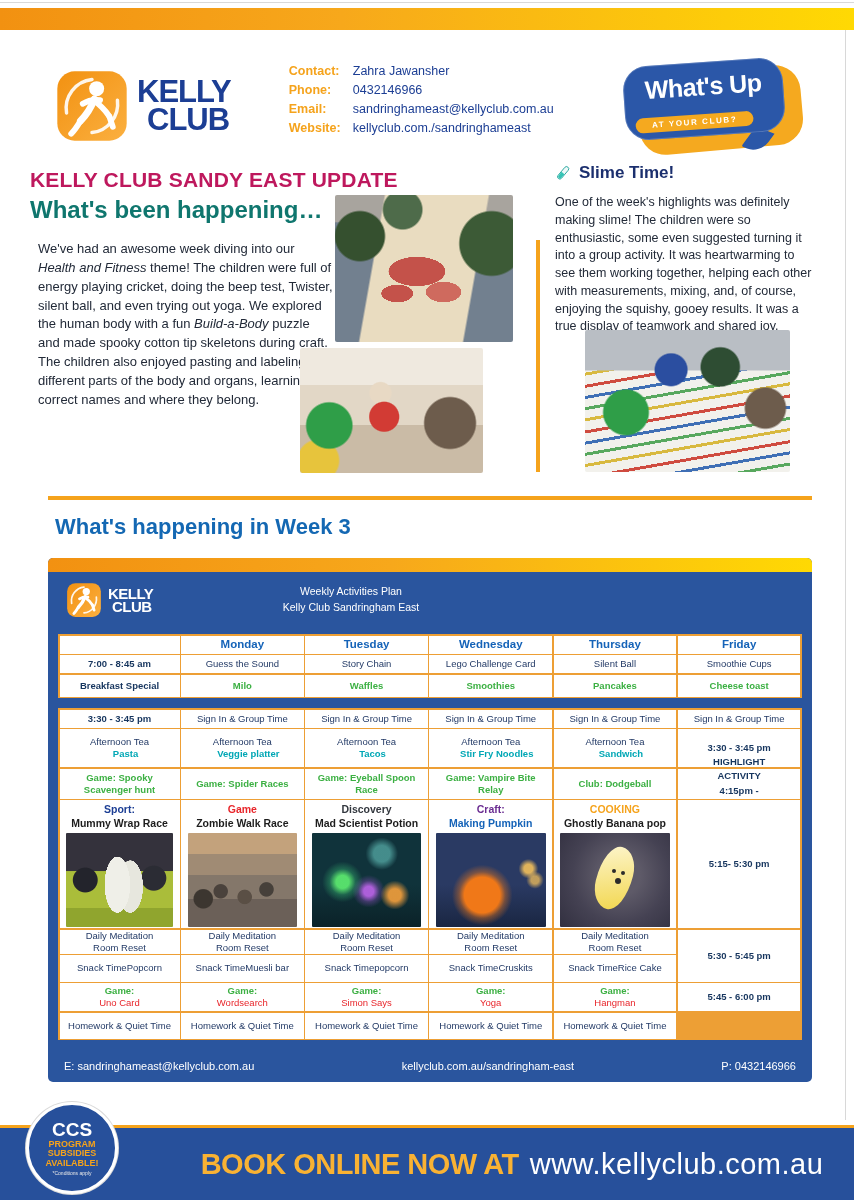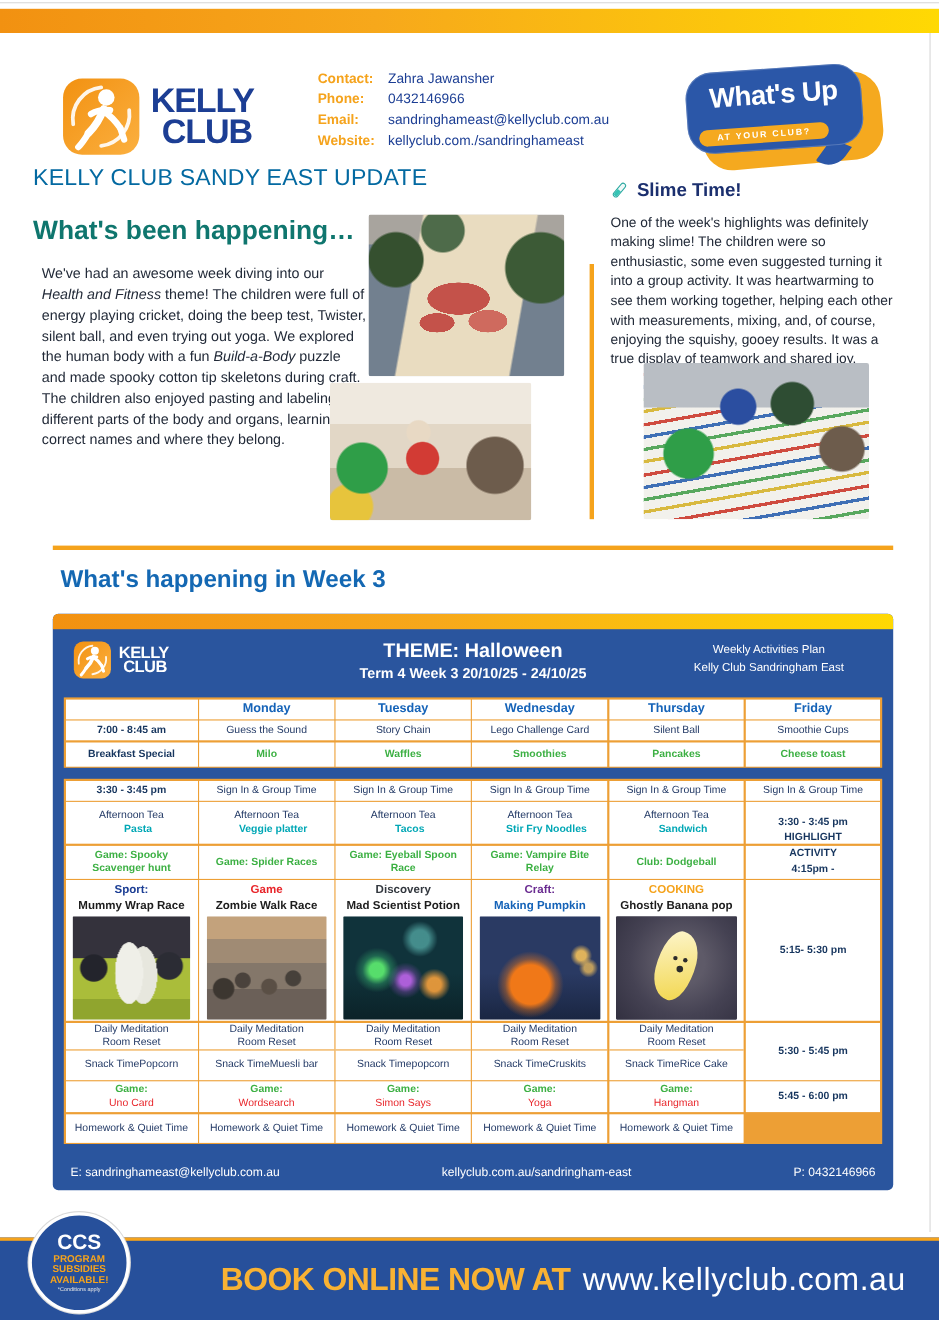--- a/index.html
+++ b/index.html
@@ -33,21 +33,21 @@
   .wu-bubble{position:absolute;left:0;top:4px;width:160px;height:74px;background:#2B57A8;
     border-radius:24px;transform:rotate(-4deg);box-shadow:0 0 0 1px rgba(255,255,255,0.2) inset;}
   .wu-title{color:#fff;font-weight:800;font-size:25px;text-align:center;margin-top:10px;letter-spacing:-0.5px;}
   .wu-strip{position:absolute;left:10px;bottom:7px;width:118px;height:15px;background:#F5A91F;
     border-radius:8px;color:#fff;font-size:8px;font-weight:800;letter-spacing:1.6px;
     display:flex;align-items:center;justify-content:center;}
   .wu-tail{position:absolute;right:34px;bottom:2px;width:20px;height:24px;background:#2B57A8;
     transform:rotate(22deg) skewX(-14deg);border-radius:0 0 14px 2px;}
 
   
-  .update-title{position:absolute;left:30px;top:150px;font-size:21px;font-weight:400;color:#0369a1;letter-spacing:0.2px;}
+  .update-title{position:absolute;left:30px;top:168px;font-size:21px;font-weight:700;color:#be185d;letter-spacing:0.2px;}
   .happening-heading{position:absolute;left:30px;top:196px;font-size:24px;font-weight:800;color:#0f766e;}
   .happening-text{position:absolute;left:38px;top:240px;width:296px;font-size:13px;line-height:1.45;color:#222a38;}
   .happening-text i{font-style:italic;}
 
   .news-photo{position:absolute;border-radius:2px;}
   .photo-organs{left:335px;top:195px;width:178px;height:147px;}
   .photo-craft{left:300px;top:348px;width:183px;height:125px;}
   .photo-slime{left:585px;top:330px;width:205px;height:142px;}
 
   .v-divider{position:absolute;left:536px;top:240px;width:4px;height:232px;background:#F5A31C;}
@@ -263,24 +263,20 @@
           <path d="M24 30 C29 27 33 26 39 27" stroke-width="5"></path>
           <path d="M22 45 C19 50 17 53 14 56" stroke-width="5"></path>
           <path d="M47 41 L50 50" stroke-width="5"></path>
         </g>
       </svg>
       <div class="plan-logo-text">
         <div class="l1">KELLY</div>
         <div class="l2">CLUB</div>
       </div>
     </div>
-    <div class="plan-theme">
-      <div class="plan-theme-line"><span>THEME:</span> <span>Halloween</span></div>
-      <div class="plan-term">Term 4 Week 3 20/10/25 - 24/10/25</div>
-    </div>
     <div class="plan-right">
       <div>Weekly Activities Plan</div>
       <div>Kelly Club Sandringham East</div>
     </div>
   </div>
 
   <div class="sched" id="morning-grid">
       <div class="cell"></div>
       <div class="cell day">Monday</div>
       <div class="cell day">Tuesday</div>

